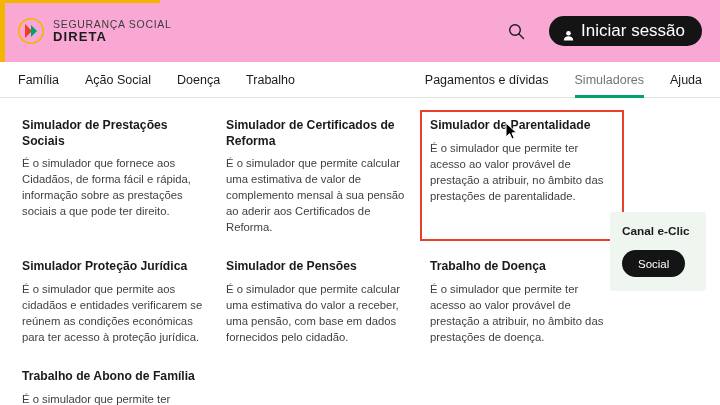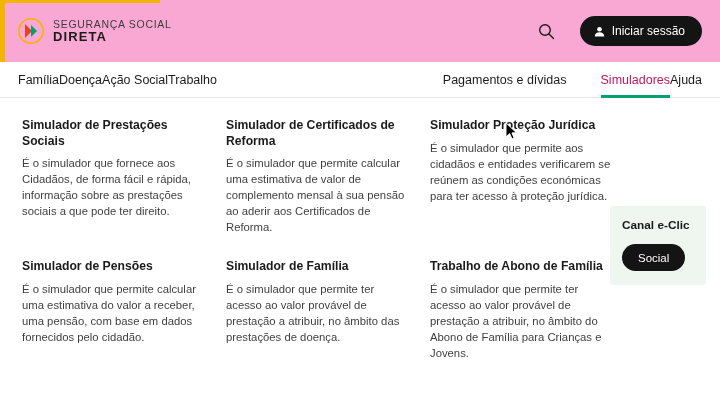--- a/index.html
+++ b/index.html
@@ -64,21 +64,21 @@
     cursor: pointer;
     background: none; border: none; padding: 0;
   }
   .login-btn {
     background: #141414;
     color: #ffffff;
     border: none;
     border-radius: 18px;
     height: 30px;
     padding: 0 17px 0 14px;
-    font-size: 12px;
+    font-size: 17px;
     display: flex;
     align-items: center;
     gap: 7px;
     cursor: pointer;
     font-family: "Liberation Sans", sans-serif;
   }
   .login-btn .person {
     display: inline-block;
     width: 11px; height: 11px;
   }
@@ -103,38 +103,38 @@
     height: 36px;
     display: flex;
     align-items: center;
     padding: 0 18px;
     border-bottom: 1px solid #e3e3e3;
     background: #ffffff;
   }
   .nav-group {
     display: flex;
     align-items: center;
+    gap: 26px;
     height: 100%;
   }
   .nav-group.right {
     margin-left: auto;
   }
   .nav-item {
     font-size: 12.5px;
     color: #1b1b1b;
     height: 100%;
     display: flex;
     align-items: center;
     cursor: pointer;
     position: relative;
     white-space: nowrap;
   }
   .nav-item.active {
-    color: #be185d;
-    margin-left: 34px;
+    color: #737373;
   }
   .nav-item.active::after {
     content: "";
     position: absolute;
     left: 0; right: 0; bottom: -1px;
     height: 3px;
     background: #00a26b;
   }
 
   
@@ -169,21 +169,21 @@
   .card.highlight {
     border: 2px solid #e8402a;
     padding: 6px 8px 8px 8px;
     margin: -4px -2px 0 -6px;
   }
 
   
   .eclic {
     position: absolute;
     right: 14px;
-    top: 108px;
+    top: 114px;
     width: 96px;
     background: #eef6ef;
     border-radius: 3px;
     padding: 12px 10px 14px 12px;
   }
   .eclic-title {
     font-size: 11.8px;
     font-weight: bold;
     color: #1b1b1b;
     margin-bottom: 12px;
@@ -252,24 +252,24 @@
       </button>
     </div>
   </div>
 
   <div class="nav">
     <div class="nav-group left">
       <div class="nav-item">
           <span>Família</span>
         </div>
       <div class="nav-item">
+          <span>Ação Social</span>
+        </div>
+      <div class="nav-item">
           <span>Doença</span>
-        </div>
-      <div class="nav-item">
-          <span>Ação Social</span>
         </div>
       <div class="nav-item">
           <span>Trabalho</span>
         </div>
     </div>
     <div class="nav-group right">
       <div class="nav-item">
           <span>Pagamentos e dívidas</span>
         </div>
       <div class="nav-item active">
@@ -287,33 +287,37 @@
       <div class="card">
         <div class="card-title">Simulador de Prestações Sociais</div>
         <div class="card-desc">É o simulador que fornece aos Cidadãos, de forma fácil e rápida, informação sobre as prestações sociais a que pode ter direito.</div>
       </div>
 
       <div class="card">
         <div class="card-title">Simulador de Certificados de Reforma</div>
         <div class="card-desc">É o simulador que permite calcular uma estimativa de valor de complemento mensal à sua pensão ao aderir aos Certificados de Reforma.</div>
       </div>
 
+      <div class="card highlight">
+        <div class="card-title">Simulador de Parentalidade</div>
+        <div class="card-desc">É o simulador que permite ter acesso ao valor provável de prestação a atribuir, no âmbito das prestações de parentalidade.</div>
+      </div>
 
       <div class="card">
         <div class="card-title">Simulador Proteção Jurídica</div>
         <div class="card-desc">É o simulador que permite aos cidadãos e entidades verificarem se reúnem as condições económicas para ter acesso à proteção jurídica.</div>
       </div>
 
       <div class="card">
         <div class="card-title">Simulador de Pensões</div>
         <div class="card-desc">É o simulador que permite calcular uma estimativa do valor a receber, uma pensão, com base em dados fornecidos pelo cidadão.</div>
       </div>
 
       <div class="card">
-        <div class="card-title">Simulador de Família</div>
+        <div class="card-title">Trabalho de Doença</div>
         <div class="card-desc">É o simulador que permite ter acesso ao valor provável de prestação a atribuir, no âmbito das prestações de doença.</div>
       </div>
 
       <div class="card">
         <div class="card-title">Trabalho de Abono de Família</div>
         <div class="card-desc">É o simulador que permite ter acesso ao valor provável de prestação a atribuir, no âmbito do Abono de Família para Crianças e Jovens.</div>
       </div>
 
     </div>
 

